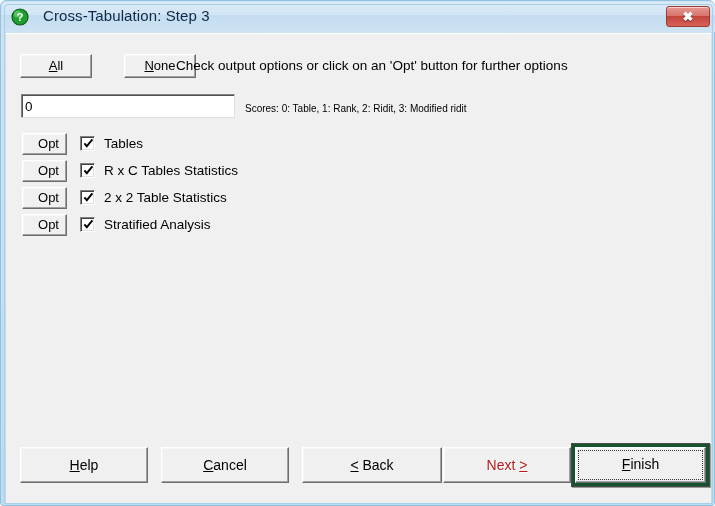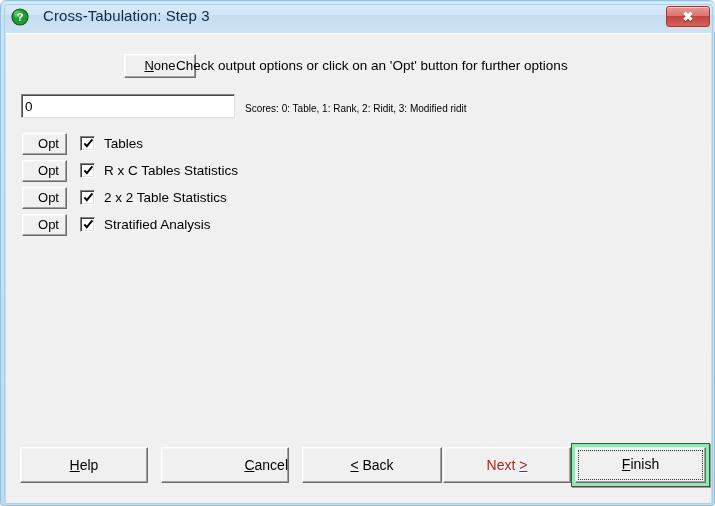--- a/index.html
+++ b/index.html
@@ -196,32 +196,32 @@
   }
 
   
   .bottom-btn {
     top: 413px;
     height: 36px;
     line-height: 34px;
     font-size: 14px;
   }
   #btn-help   { left: 14px;  width: 128px; }
-  #btn-cancel { left: 155px; width: 128px; text-align: right; }
+  #btn-cancel { left: 155px; width: 128px; }
   #btn-back   { left: 296px; width: 140px; }
   #btn-next   { left: 437px; width: 128px; }
 
   
   #btn-finish-wrap {
     position: absolute;
     left: 565px; top: 409px;
     width: 139px; height: 44px;
     box-sizing: border-box;
     border: 1px solid #4a4a4a;
-    background: #86efac;
+    background: #14532d;
     padding: 3px;
     box-shadow: 1px 1px 0 #9a9a9a;
   }
   #btn-finish {
     position: absolute;
     left: 3px; top: 3px;
     right: 3px; bottom: 3px;
     width: auto; height: auto;
     line-height: 32px;
     font-size: 14px;
@@ -250,20 +250,23 @@
 
     <div id="close-button">
       <span class="glyph">✖</span>
     </div>
   </div>
 
   <div id="window-inner-edge"></div>
 
   <div id="client">
 
+    <div class="btn" id="btn-all">
+      <span class="lbl"><span class="acc">A</span><span>ll</span></span>
+    </div>
     <div class="btn" id="btn-none">
       <span class="lbl"><span class="acc">N</span><span>one</span></span>
     </div>
 
     <div id="instruction">Check output options or click on an 'Opt' button for further options</div>
 
     <input id="scores-input" type="text" value="0" style="">
     <div id="scores-label">Scores: 0: Table, 1: Rank, 2: Ridit, 3: Modified ridit</div>
 
     <div class="btn opt-btn" id="opt-0">

